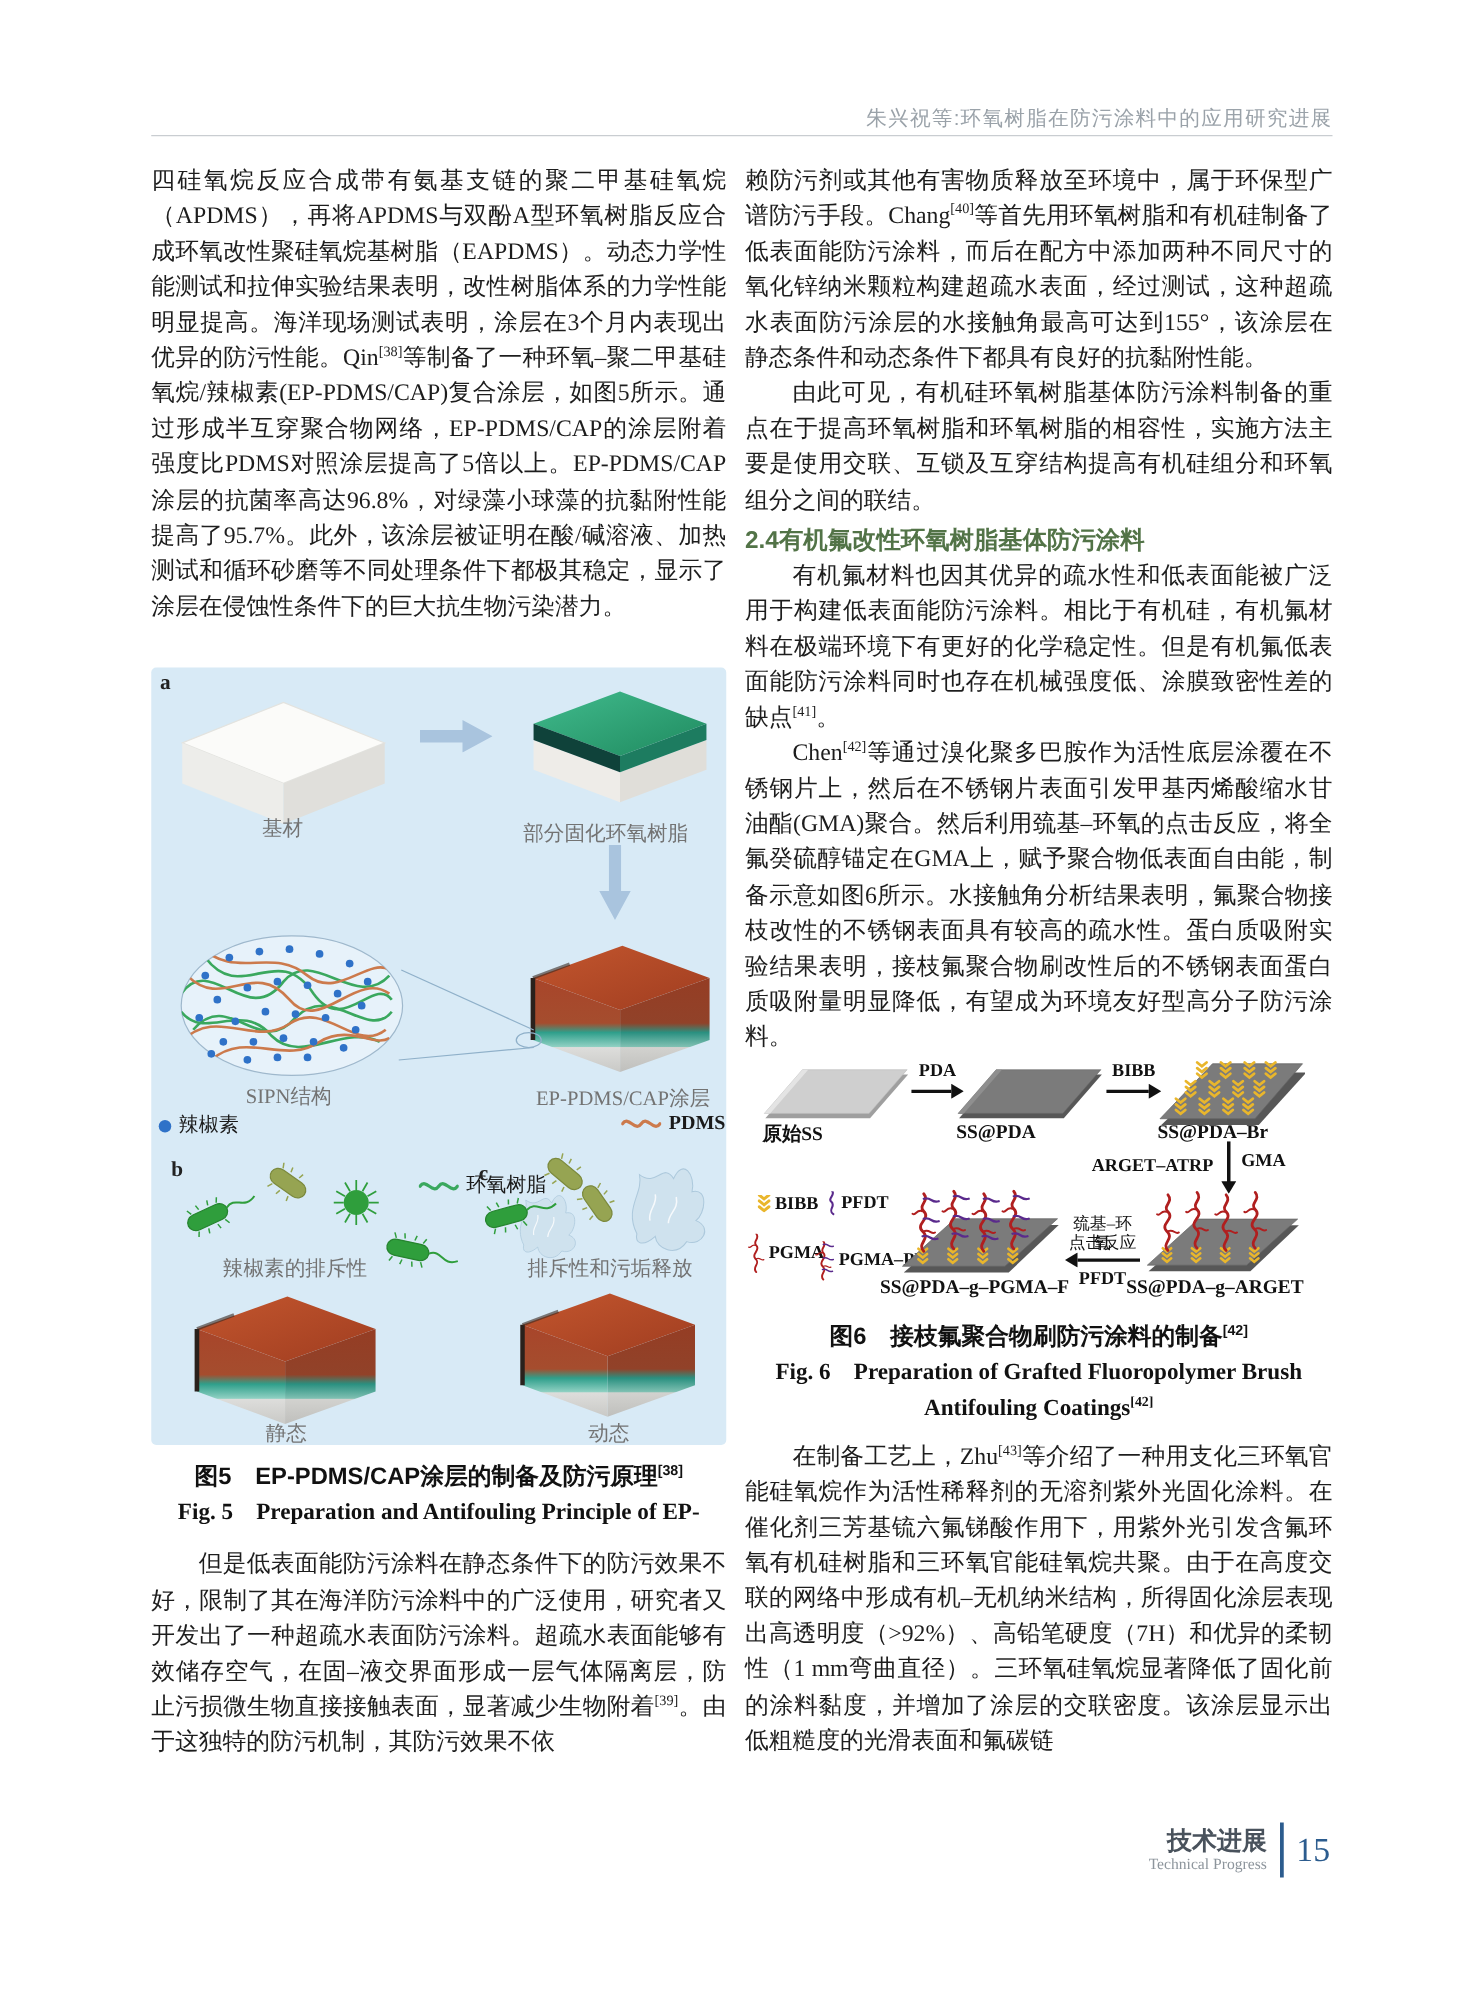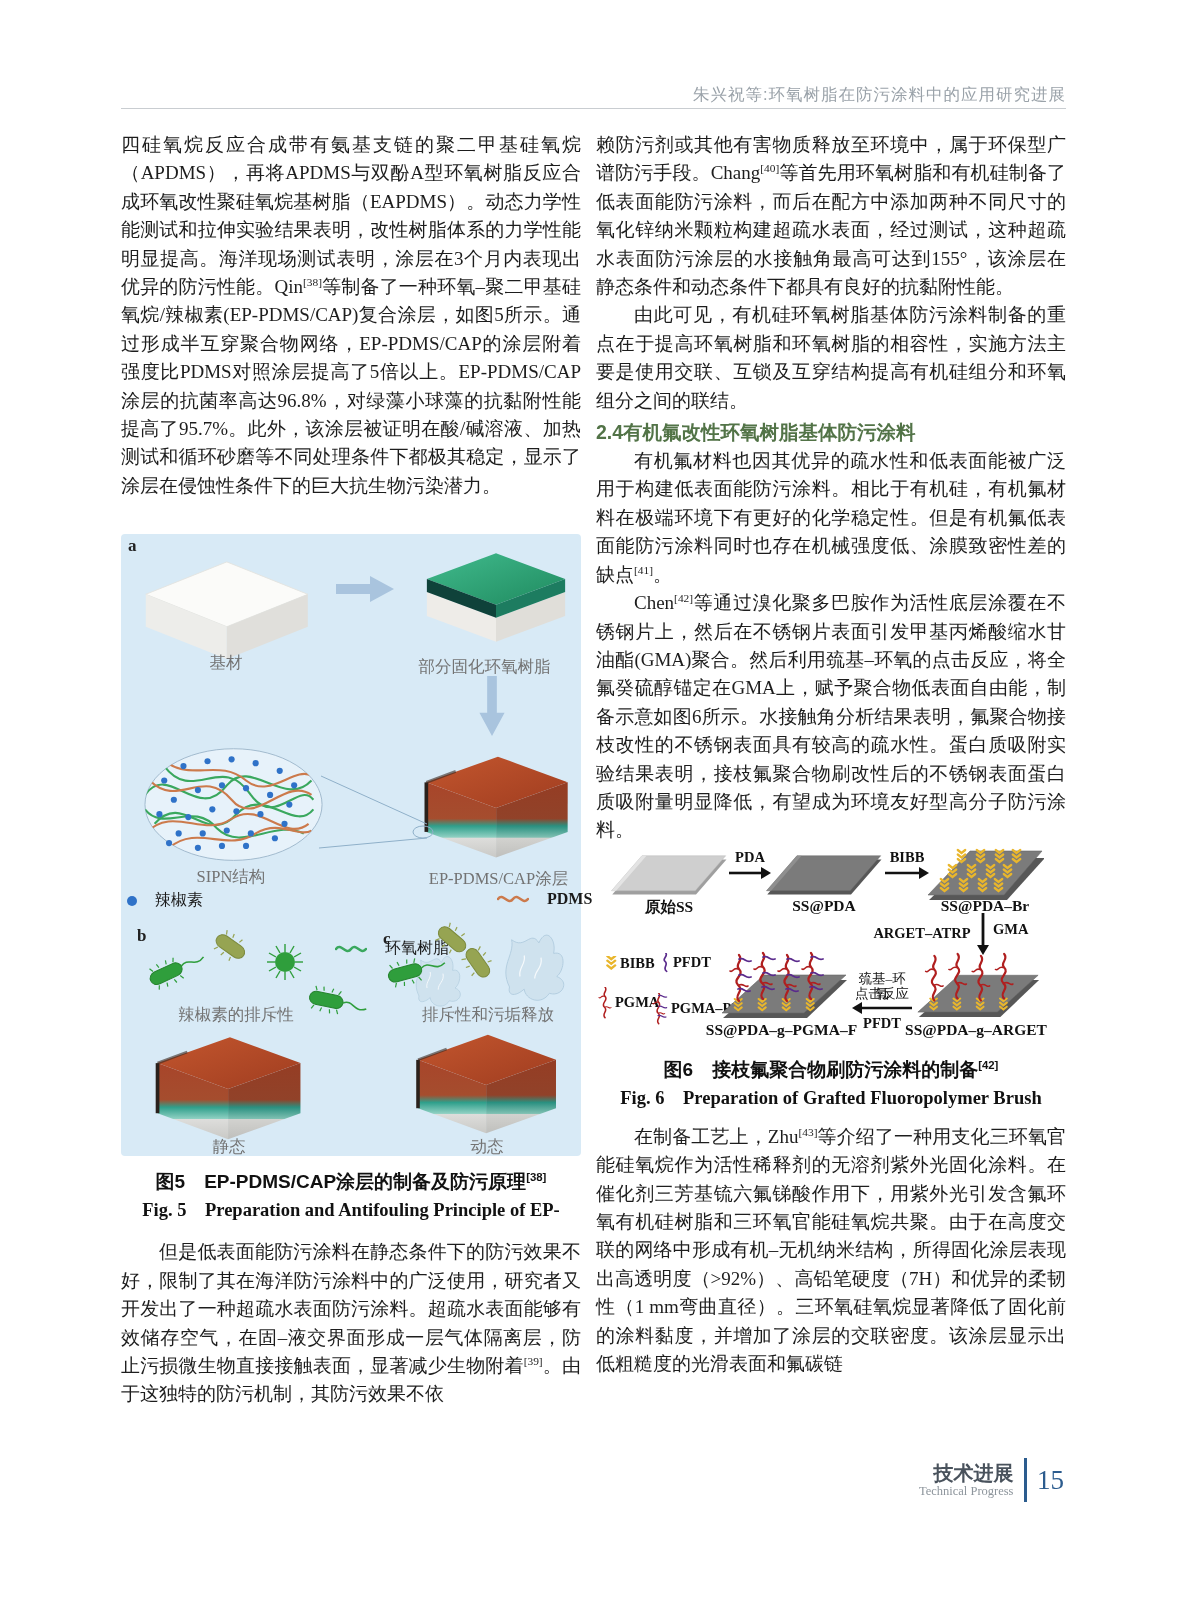--- a/index.html
+++ b/index.html
@@ -44,26 +44,26 @@
     font-family:"Liberation Serif","DejaVu Serif",serif;
     font-weight:700;font-size:18.5px;line-height:29px;color:#111;
   }
   
   .fig5{
     position:relative;width:460px;height:622px;margin-top:34px;
     background:#d8eaf6;border-radius:4px;
   }
   .fig5 .plabel{position:absolute;font-size:17px;font-weight:700;color:#222;}
   .fig5 .flabel{position:absolute;font-size:16.5px;color:#737373;text-align:center;}
-  .fig5 .legend-item{position:absolute;display:flex;align-items:center;gap:18px;font-size:16px;color:#1a1a1a;}
+  .fig5 .legend-item{position:absolute;display:flex;align-items:center;gap:6px;font-size:16px;color:#1a1a1a;}
   .dot10{width:10px;height:10px;border-radius:50%;background:#2f72c8;display:inline-block;}
   .abs{position:absolute;}
   
   .fig6{position:relative;width:470px;height:202px;margin-top:2px;background:#fff;}
-  .fig6 .flabel{position:absolute;font-size:15.5px;font-weight:600;color:#111;text-align:center;font-family:"Liberation Serif","DejaVu Serif",serif;}
+  .fig6 .flabel{position:absolute;font-size:15.5px;font-weight:600;color:#111;font-family:"Liberation Serif","DejaVu Serif",serif;}
   .fig6 .slabel{position:absolute;font-size:14.5px;font-weight:700;color:#111;font-family:"Liberation Serif","DejaVu Serif",serif;}
   .fig6 .cnlabel{position:absolute;font-size:13.5px;color:#111;text-align:center;line-height:15px;}
   .fig6 .legend-item{position:absolute;display:flex;align-items:center;gap:3px;font-size:14.5px;font-weight:700;color:#111;}
   
   .footer{
     position:absolute;top:1418px;right:123px;
     display:flex;align-items:center;gap:10px;margin-top:40px;
   }
   .footer .names{text-align:right;}
   .footer .cn{
@@ -491,20 +491,21 @@
         <use href="#brushR" transform="translate(62,8)"></use>
           <use href="#brushR" transform="translate(86,6)"></use>
       </g>
     </svg>
     <div class="flabel" style="left:305px;top:174px;width:150px;">SS@PDA–g–ARGET</div>
   </div>
 
   <div class="caption" style="margin-top:6px;">
     <div class="cap-cn">图6　接枝氟聚合物刷防污涂料的制备<sup>[42]</sup></div>
     <div class="cap-en">Fig. 6　Preparation of Grafted Fluoropolymer Brush</div>
+    <div class="cap-en">Antifouling Coatings<sup>[42]</sup></div>
   </div>
 
   <p class="body ind" style="margin-top:10px;">在制备工艺上，Zhu<sup>[43]</sup>等介绍了一种用支化三环氧官能硅氧烷作为活性稀释剂的无溶剂紫外光固化涂料。在催化剂三芳基锍六氟锑酸作用下，用紫外光引发含氟环氧有机硅树脂和三环氧官能硅氧烷共聚。由于在高度交联的网络中形成有机–无机纳米结构，所得固化涂层表现出高透明度（&gt;92%）、高铅笔硬度（7H）和优异的柔韧性（1 mm弯曲直径）。三环氧硅氧烷显著降低了固化前的涂料黏度，并增加了涂层的交联密度。该涂层显示出低粗糙度的光滑表面和氟碳链</p>
 </div>
 
 <div class="footer">
   <div class="names">
     <div class="cn">技术进展</div>
     <div class="en">Technical Progress</div>
   </div>

